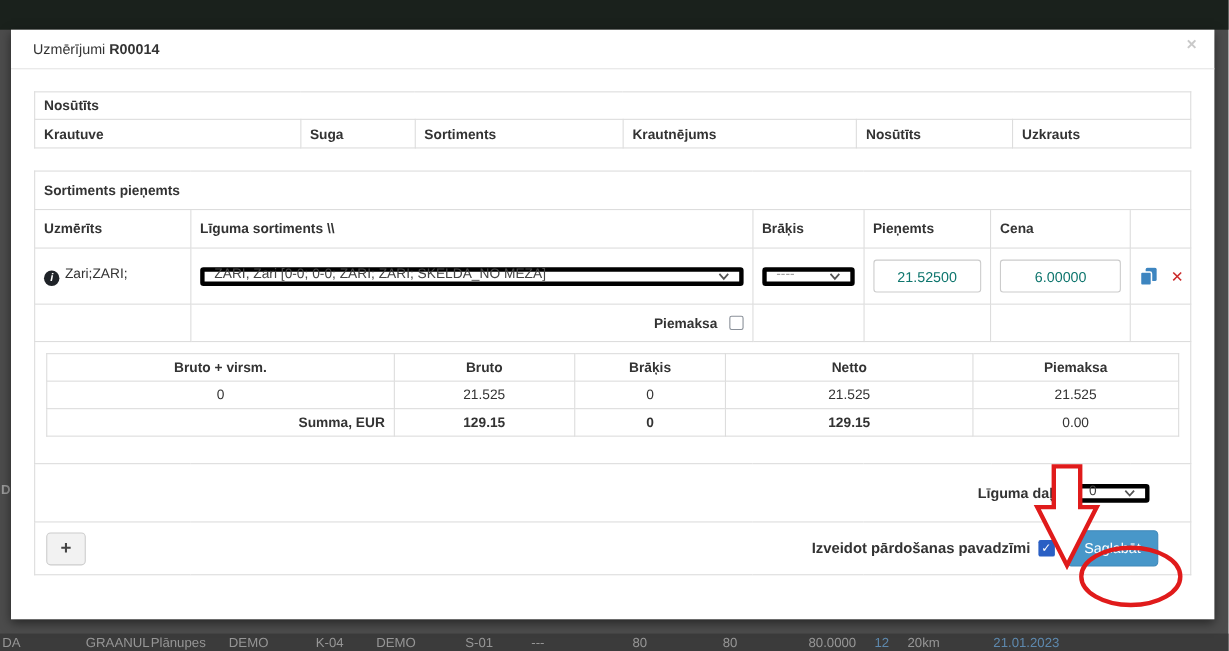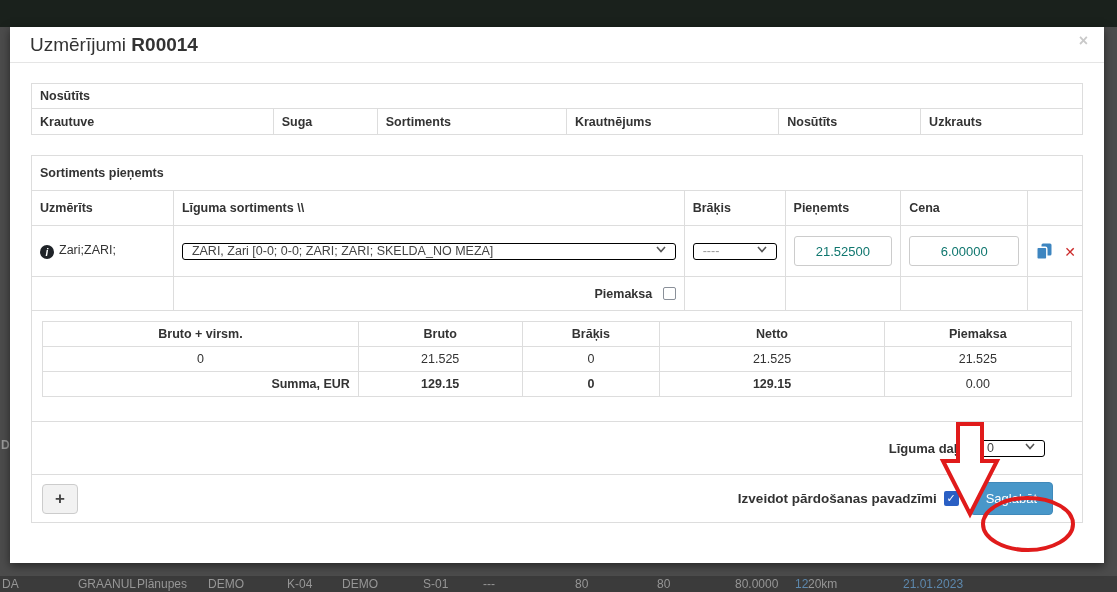--- a/index.html
+++ b/index.html
@@ -12,21 +12,21 @@
   .bg-left-text { position:absolute; left:1px; top:438px; color:#9a9a9a; font-size:12px; font-weight:700; z-index:1; }
   .bottom-strip { position:absolute; left:0; top:576px; width:1117px; height:16px; background:#3b3b3b; z-index:1; }
   .bottom-strip span { position:absolute; top:1px; font-size:12px; color:#969696; white-space:nowrap; }
   .bottom-strip span.link { color:#5d88ad; }
 
   
   .modal { position:absolute; left:10px; top:27px; width:1094px; height:536px;
     background:#fff; z-index:10; box-shadow:0 3px 9px rgba(0,0,0,.5); }
   .modal-header { position:relative; height:36px; border-bottom:1px solid #e5e5e5; padding-left:20px;
     display:flex; align-items:center; }
-  .modal-title { font-size:19px; color:#333; }
+  .modal-title { font-size:13px; color:#333; }
   .modal-title b { font-weight:700; }
   .close-x { position:absolute; right:16px; top:6px; font-size:16px; font-weight:700; color:#c9c9c9;
     cursor:pointer; line-height:1; }
   .modal-body { padding:20px 21px 0 21px; }
 
   table { border-collapse:collapse; width:100%; table-layout:fixed; }
   table, th, td { border:1px solid #ddd; }
   th, td { font-size:12.5px; color:#333; padding:4px 8px; text-align:left; vertical-align:middle;
     overflow:hidden; white-space:nowrap; }
   th { font-weight:700; }
@@ -34,22 +34,22 @@
   .t1 td { font-weight:700; height:26px; }
   .t1 .group-hd { font-weight:700; height:25px; }
   .t1 th { height:26px; }
   .cb { display:inline-block; width:13px; height:13px; border:1.5px solid #8a9099; border-radius:2px;
     background:#fff; vertical-align:-2px; margin-right:5px; }
 
   .t2 { margin-top:20px; }
   .t2 .group-hd { font-weight:700; padding:10px 8px; }
   .t2 th { padding:10px 8px; }
   .row-main td { height:51px; }
-  .sel { height:17px; border:1px solid #000000; border-radius:3px; background:#fff;
-    display:flex; align-items:flex-start; justify-content:space-between; padding:0 9px;
+  .sel { height:17px; border:4px solid #000000; border-radius:3px; background:#fff;
+    display:flex; align-items:flex-end; justify-content:space-between; padding:0 9px;
     font-size:12.5px; color:#444; cursor:pointer; }
   .sel .txt { overflow:hidden; white-space:nowrap; }
   .chev { width:10px; height:10px; flex:0 0 auto; margin-left:6px; }
   .num-input { height:30px; width:100%; border:1px solid #ccc; border-radius:3px; text-align:center;
     font-size:13px; color:#0f766e; font-family:inherit; }
   .info-dot { display:inline-flex; width:14px; height:14px; border-radius:50%; background:#1f2328;
     color:#fff; font-size:10px; font-weight:700; align-items:center; justify-content:center;
     margin-right:5px; vertical-align:-2px; font-style:italic; }
   .icon-cell { text-align:center; }
   .copy-ic { cursor:pointer; vertical-align:middle; margin-right:12px; }
@@ -100,21 +100,21 @@
     <span style="left:137px">Plānupes</span>
     <span style="left:208px">DEMO</span>
     <span style="left:287px">K-04</span>
     <span style="left:342px">DEMO</span>
     <span style="left:423px">S-01</span>
     <span style="left:483px">---</span>
     <span style="left:575px">80</span>
     <span style="left:657px">80</span>
     <span style="left:735px">80.0000</span>
     <span style="left:795px" class="link">12</span>
-    <span style="left:808px">20km</span>
+    <span style="left:825px">20km</span>
     <span style="left:903px" class="link">21.01.2023</span>
   </div>
 
   <div class="modal">
     <div class="modal-header">
       <div class="modal-title">
         <span>Uzmērījumi</span>
         <b>R00014</b>
       </div>
       <span class="close-x">×</span>

